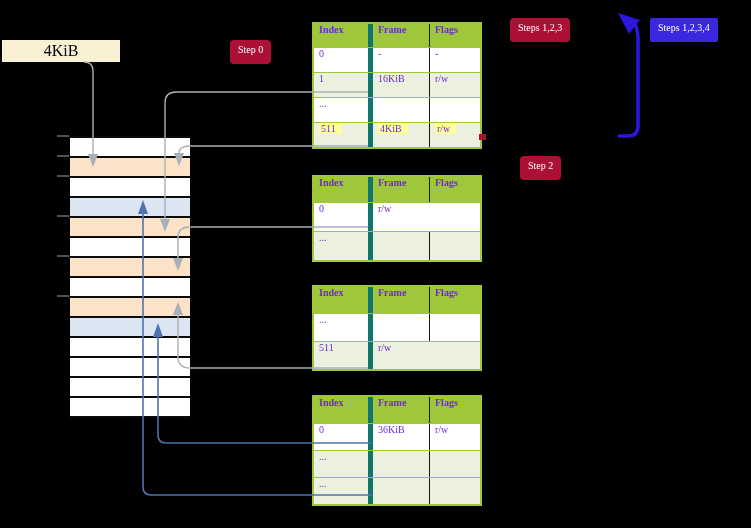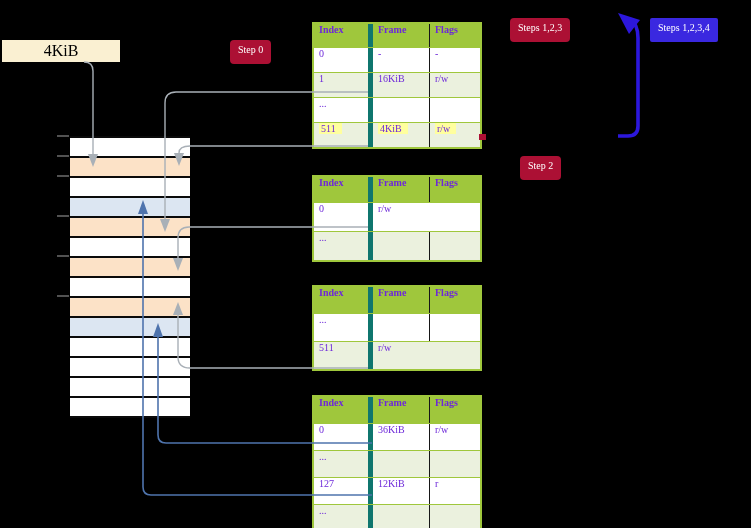--- a/index.html
+++ b/index.html
@@ -226,31 +226,20 @@
           <span>r/w</span>
         </div>
       </div>
       <div class="trow tbody-row shaded">
         <div class="tcell">
           <span>...</span>
         </div>
         <div class="tcell"></div>
         <div class="tcell"></div>
       </div>
-      <div class="trow tbody-row">
-        <div class="tcell">
-          <span>127</span>
-        </div>
-        <div class="tcell">
-          <span>12KiB</span>
-        </div>
-        <div class="tcell">
-          <span>r</span>
-        </div>
-      </div>
       <div class="trow tbody-row shaded">
         <div class="tcell">
           <span>...</span>
         </div>
         <div class="tcell"></div>
         <div class="tcell"></div>
       </div>
     </div>
 
   <svg id="overlay" width="751" height="528" viewBox="0 0 751 528">

